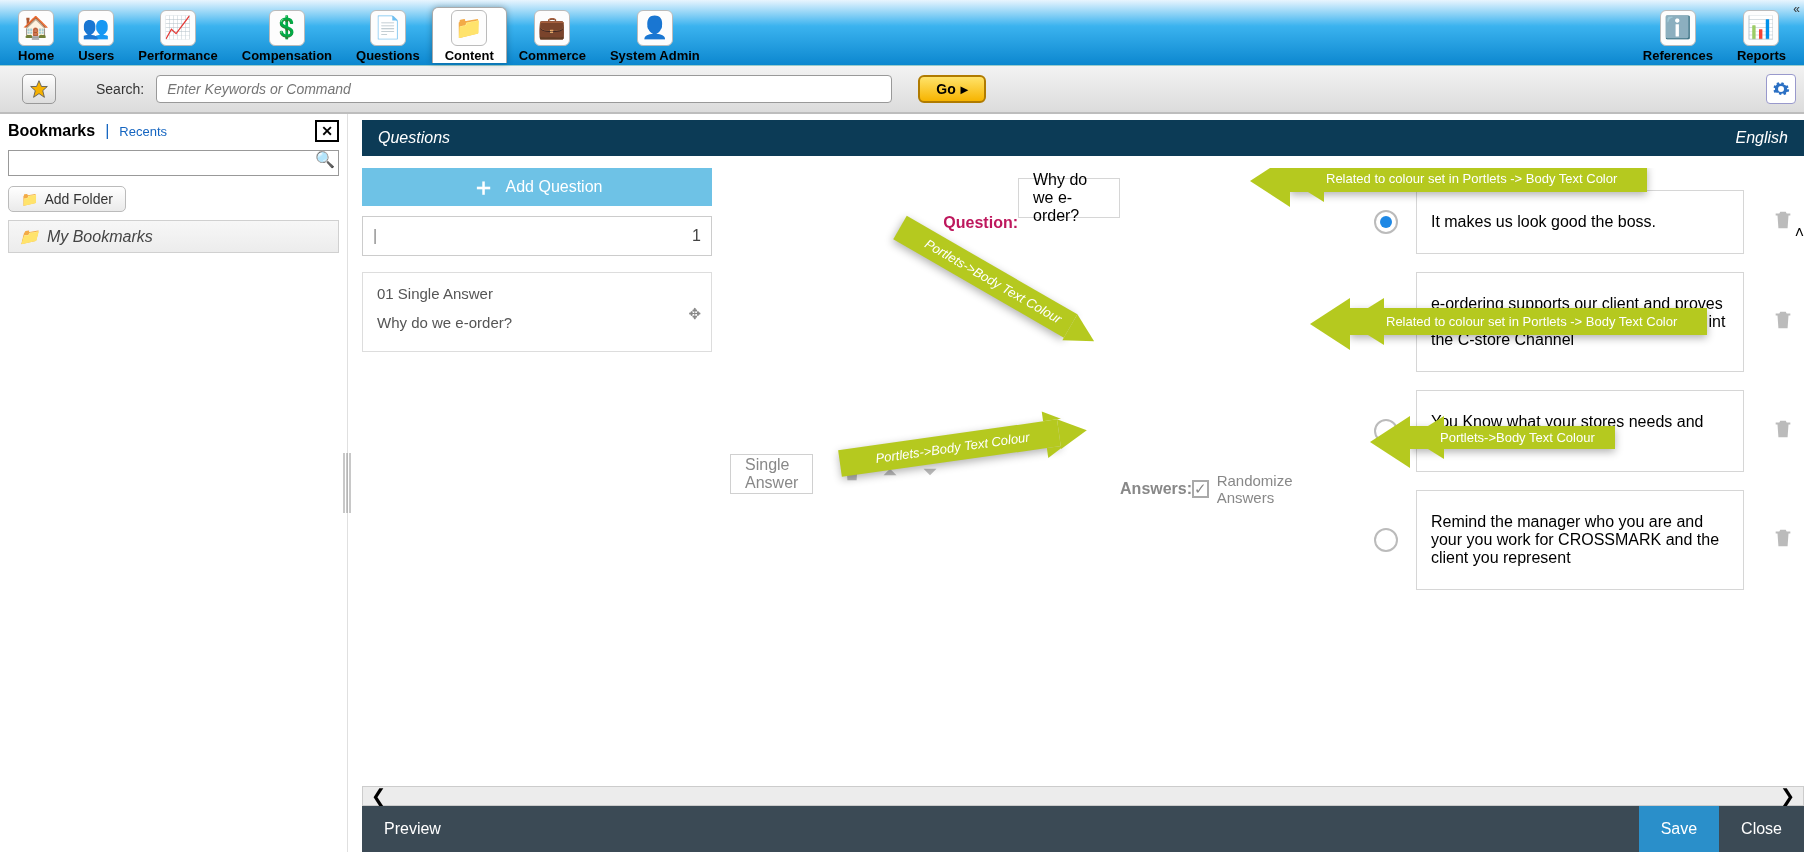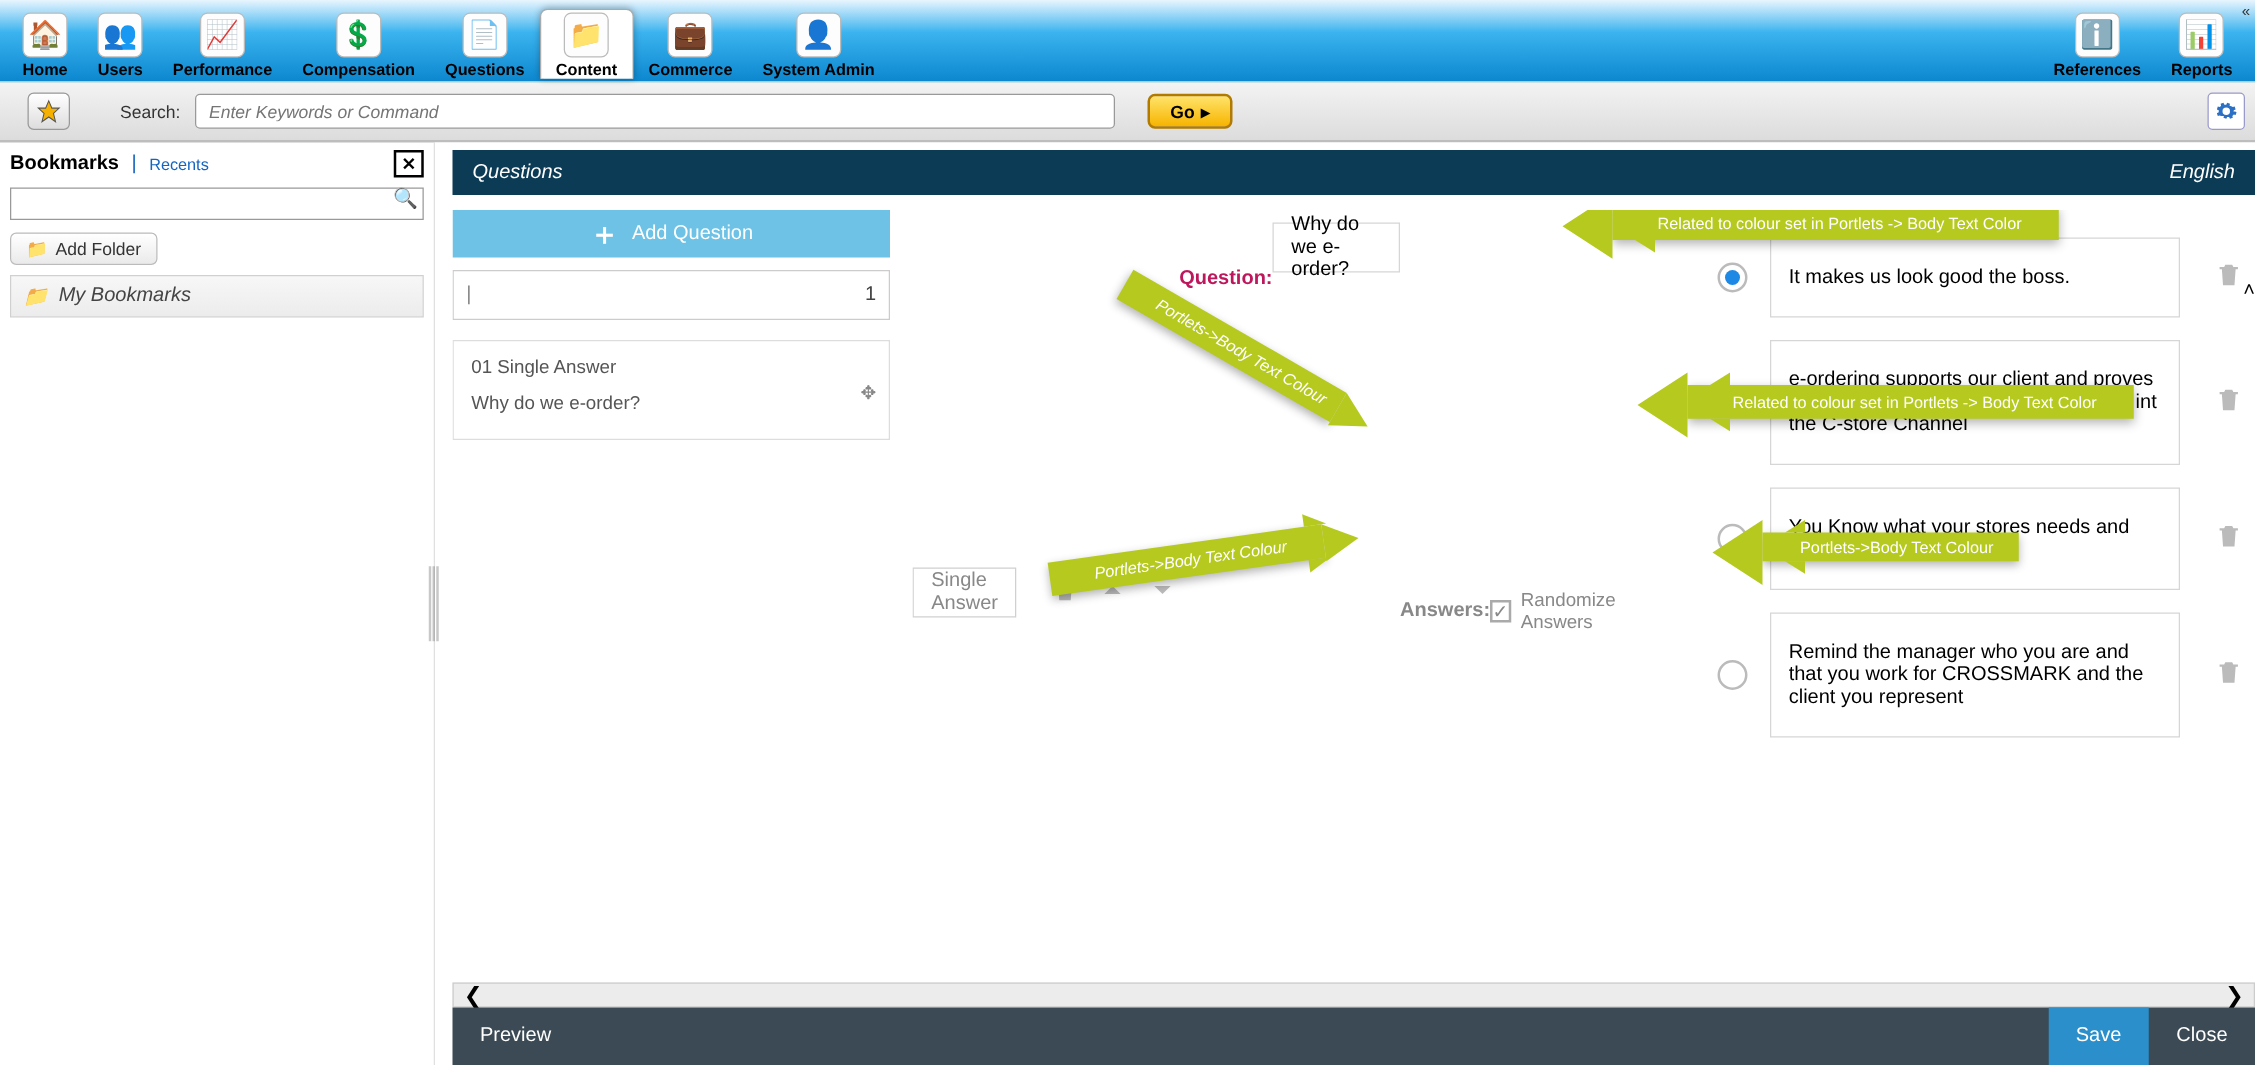--- a/index.html
+++ b/index.html
@@ -259,21 +259,21 @@
           </div>
           <div class="ans-row">
             <div class="radio"></div>
             <div class="ans-box">You Know what your stores needs and you can just order</div>
             <span class="del"><svg class="trash" viewBox="0 0 24 24">
                   <path fill="#bbb" d="M6 7h12l-1 14H7L6 7zm3-4h6l1 2h4v2H4V5h4l1-2z"></path>
                 </svg></span>
           </div>
           <div class="ans-row">
             <div class="radio"></div>
-            <div class="ans-box">Remind the manager who you are and that you work for CROSSMARK and the client you represent</div>
+            <div class="ans-box">Remind the manager who you are and your you work for CROSSMARK and the client you represent</div>
             <span class="del"><svg class="trash" viewBox="0 0 24 24">
                   <path fill="#bbb" d="M6 7h12l-1 14H7L6 7zm3-4h6l1 2h4v2H4V5h4l1-2z"></path>
                 </svg></span>
           </div>
         </div>
 
         <div class="anno left" style="left:560px; top:-3px;"><span class="tail"></span><span class="notch2"></span><span>Related to colour set in Portlets -&gt; Body Text Color</span></div>
         <div class="anno right diag" style="left:170px; top:46px;"><span class="tail"></span><span>Portlets-&gt;Body Text Colour</span></div>
         <div class="anno left" style="left:620px; top:140px;"><span class="tail"></span><span class="notch1"></span><span class="notch2"></span><span>Related to colour set in Portlets -&gt; Body Text Color</span></div>
         <div class="anno left" style="left:680px; top:258px; padding:4px 20px 4px 30px;"><span class="tail"></span><span class="notch1"></span><span class="notch2"></span><span>Portlets-&gt;Body Text Colour</span></div>

